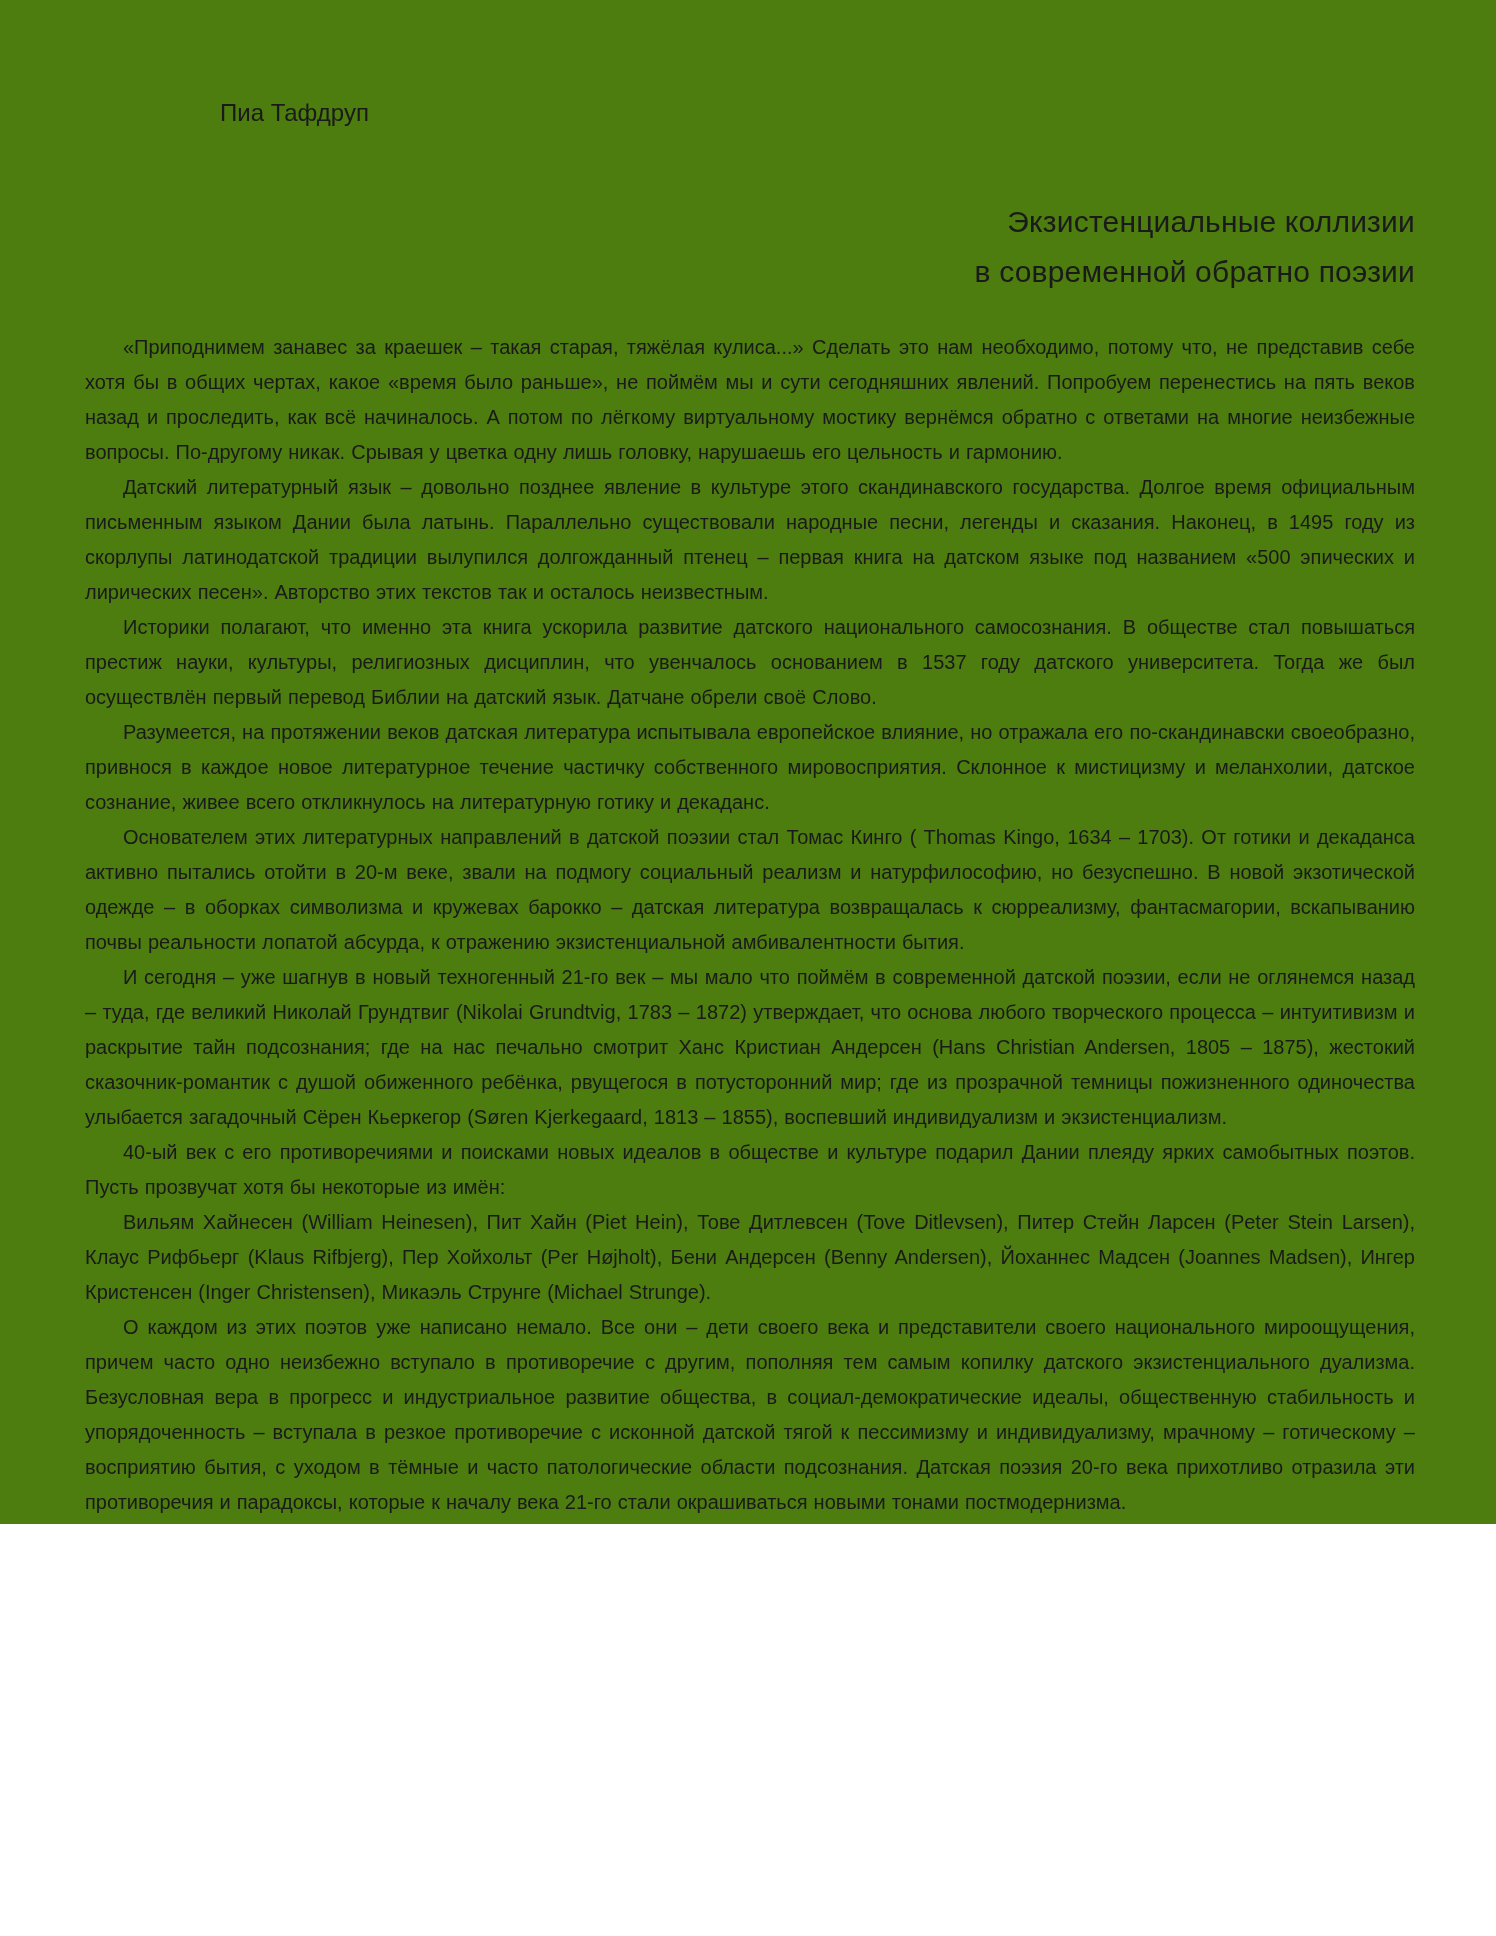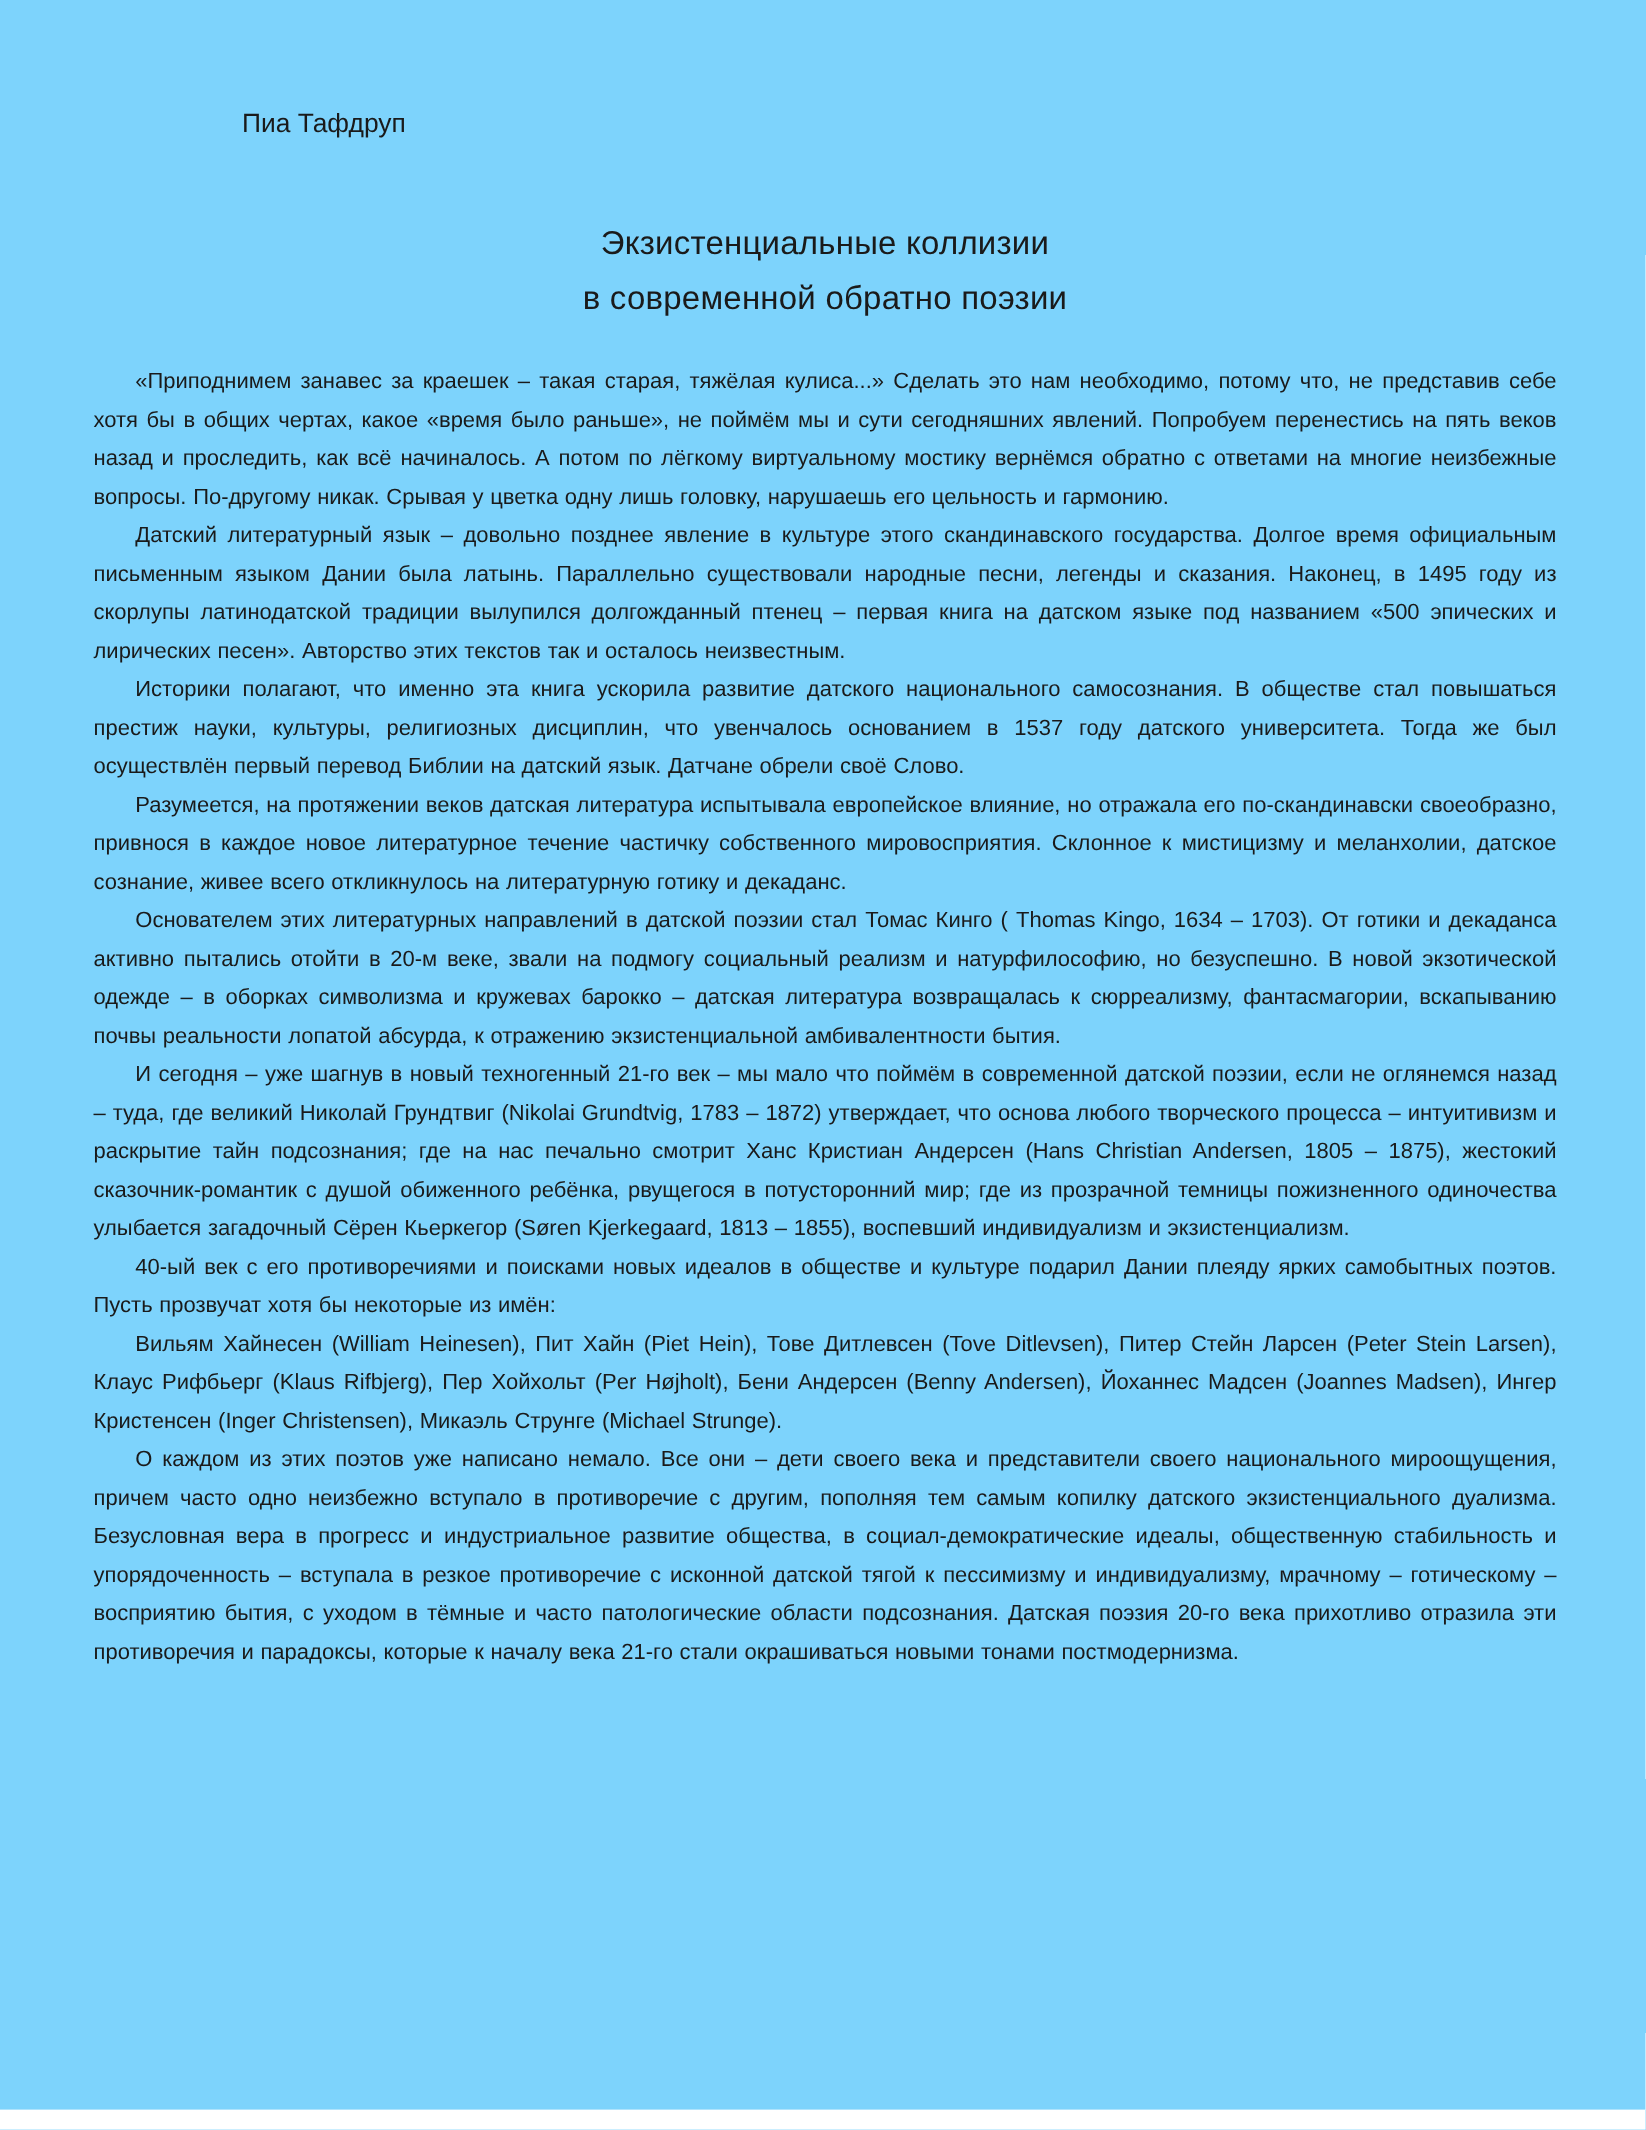--- a/index.html
+++ b/index.html
@@ -3,22 +3,22 @@
 <meta charset="utf-8">
 <style>
   html, body {
     margin: 0;
     padding: 0;
     background: #ffffff;
   }
   .page {
     position: relative;
     width: 1496px;
-    height: 1918px;
-    background: #7dd3fc;
+    height: 1524px;
+    background: #4d7c0f;
     color: #1a1a1a;
     font-family: "Liberation Sans", "DejaVu Sans", sans-serif;
     box-sizing: border-box;
     padding: 95px 81px 0 85px;
     overflow: hidden;
   }
   .author {
     margin: 0 0 0 135px;
     font-size: 24px;
     line-height: 35px;
@@ -27,20 +27,21 @@
   .doc-title {
     margin: 67px 0 0 0;
     font-weight: 400;
     font-size: 30px;
     line-height: 50px;
     text-align: center;
     letter-spacing: 0.2px;
   }
   .doc-title .title-line {
     display: block;
+    text-align: right;
   }
   .doc-body {
     margin-top: 33px;
   }
   .para {
     margin: 0;
     font-size: 20px;
     line-height: 35px;
     text-align: justify;
     text-indent: 38px;

